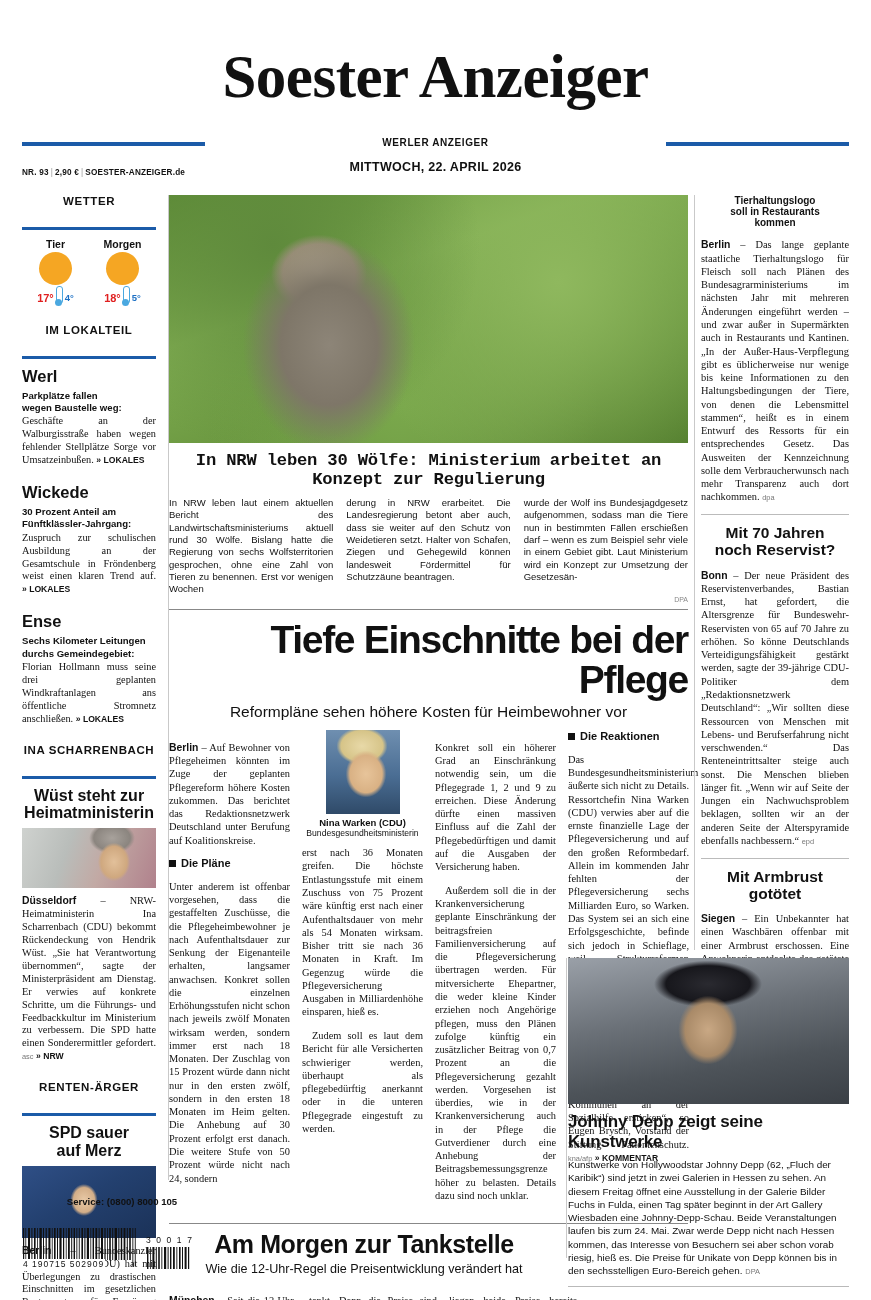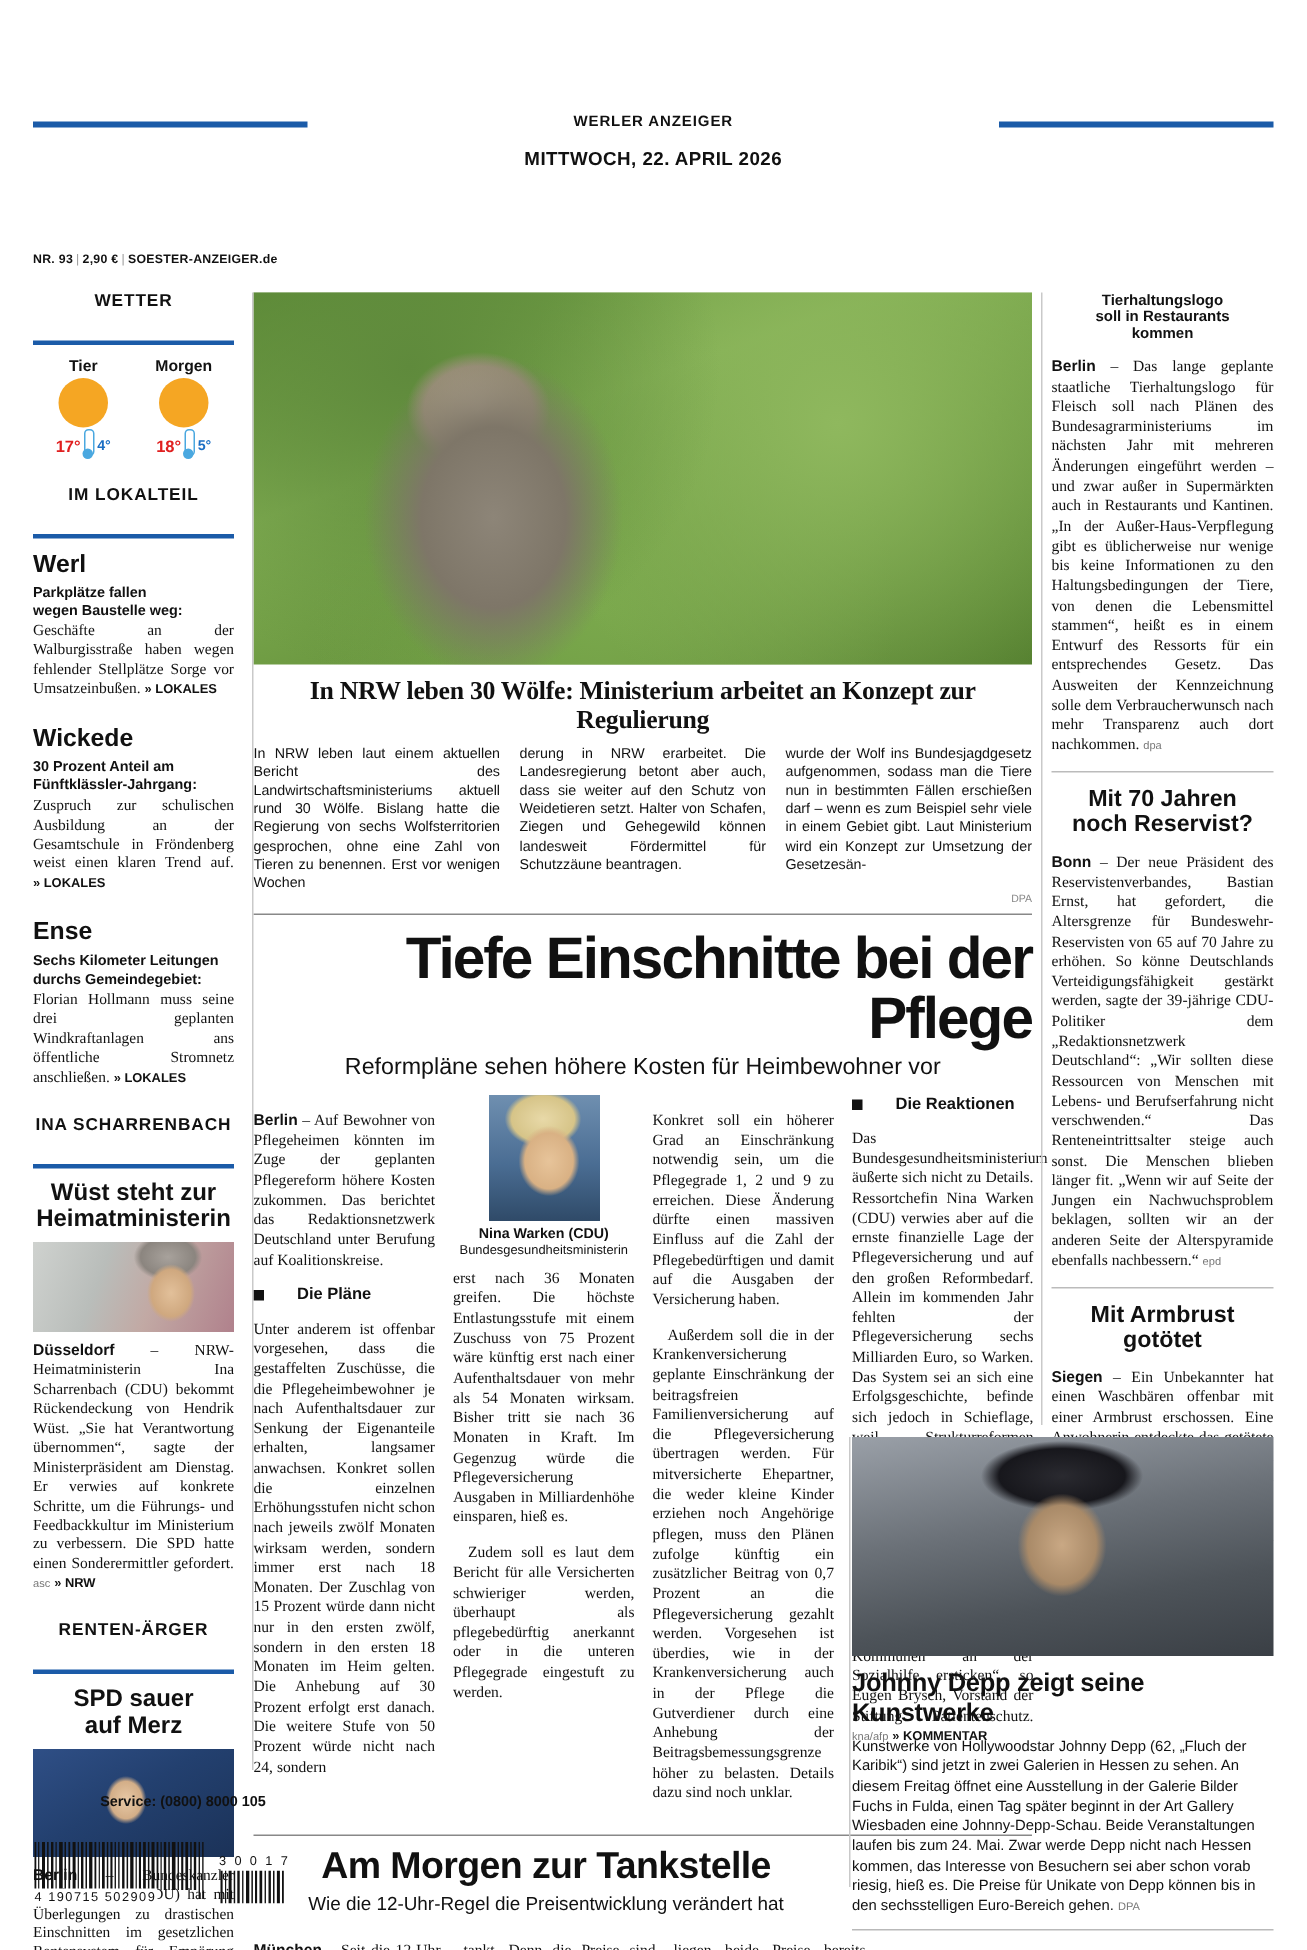--- a/index.html
+++ b/index.html
@@ -128,21 +128,21 @@
       radial-gradient(ellipse 120px 150px at 160px 150px, #8d8578 0%, #7e7668 40%, transparent 72%),
       radial-gradient(ellipse 60px 48px at 150px 78px, #b8ac96 0%, #9a9078 60%, transparent 80%),
       radial-gradient(circle at 20% 20%, #5f8a3c 0%, transparent 45%),
       radial-gradient(circle at 75% 35%, #8fb85e 0%, transparent 50%),
       radial-gradient(circle at 45% 85%, #7aa84c 0%, transparent 55%),
       linear-gradient(160deg,#5d8c36 0%, #81ae52 35%, #6d9a42 60%, #558030 100%);
     position:relative; overflow:hidden;
   }
 
   .lead-head{
-    font-family:Liberation Serif, serif;
+    font-family:Liberation Mono, monospace;
     font-weight:700; font-size:17.2px; letter-spacing:-0.2px;
     text-align:center; margin:9px 0 7px 0; line-height:1.1;
   }
   .cols3{column-count:3; column-gap:13px;}
   .cols3 p, .cols4 p, .cols2 p, .colsN p{margin:0;}
   .artbody{
     font-family:"Liberation Sans", sans-serif;
     font-size:9.5px; line-height:1.3; text-align:justify; color:#111;
   }
   .artbody-serif{
@@ -158,21 +158,21 @@
   }
   .big-sub{
     font-family:"Liberation Sans", sans-serif;
     font-weight:400; font-size:15.5px; text-align:center; margin-bottom:9px; color:#111;
   }
   .pf-grid{display:flex; gap:12px;}
   .pf-col{width:121px; flex:0 0 121px;}
   .lead-in{font-family:"Liberation Sans", sans-serif; font-weight:700; font-size:10.4px;}
   .subhead-sq{
     font-family:"Liberation Sans", sans-serif; font-weight:700; font-size:11px;
-    margin:7px 0 4px 0; display:flex; align-items:center; gap:22px;
+    margin:7px 0 4px 0; display:flex; align-items:center; gap:5px;
   }
   .sq{width:7px;height:7px;background:#111;display:inline-block;}
   .warken-photo{
     width:74px; height:84px; margin:0 auto;
     background:
       radial-gradient(ellipse 26px 30px at 40px 44px, #e7c49a 0%, #d9b184 62%, transparent 78%),
       radial-gradient(ellipse 30px 22px at 36px 16px, #e8d9a8 0%, #d6c488 70%, transparent 85%),
       linear-gradient(180deg,#6f8fb0 0%, #4a6d93 55%, #2f4a68 100%);
     position:relative;
   }
@@ -251,20 +251,21 @@
       radial-gradient(ellipse 17px 20px at 62px 34px, #e8c9a6 0%, #d3ae88 62%, transparent 80%),
       linear-gradient(150deg,#2f4f86 0%, #23406f 45%, #1b3258 100%);
   }
 </style>
 </head>
 <body>
 
 <div class="page">
 
   <div class="masthead">
+    <div class="masthead-title">Soester Anzeiger</div>
     <div class="masthead-rules">
       <div class="rule-blue"></div>
       <div class="mast-center">
         <div class="mast-sub">WERLER ANZEIGER</div>
       </div>
       <div class="rule-blue"></div>
     </div>
     <div class="mast-date">MITTWOCH, 22. APRIL 2026</div>
   </div>
   <div class="mast-left-info">

